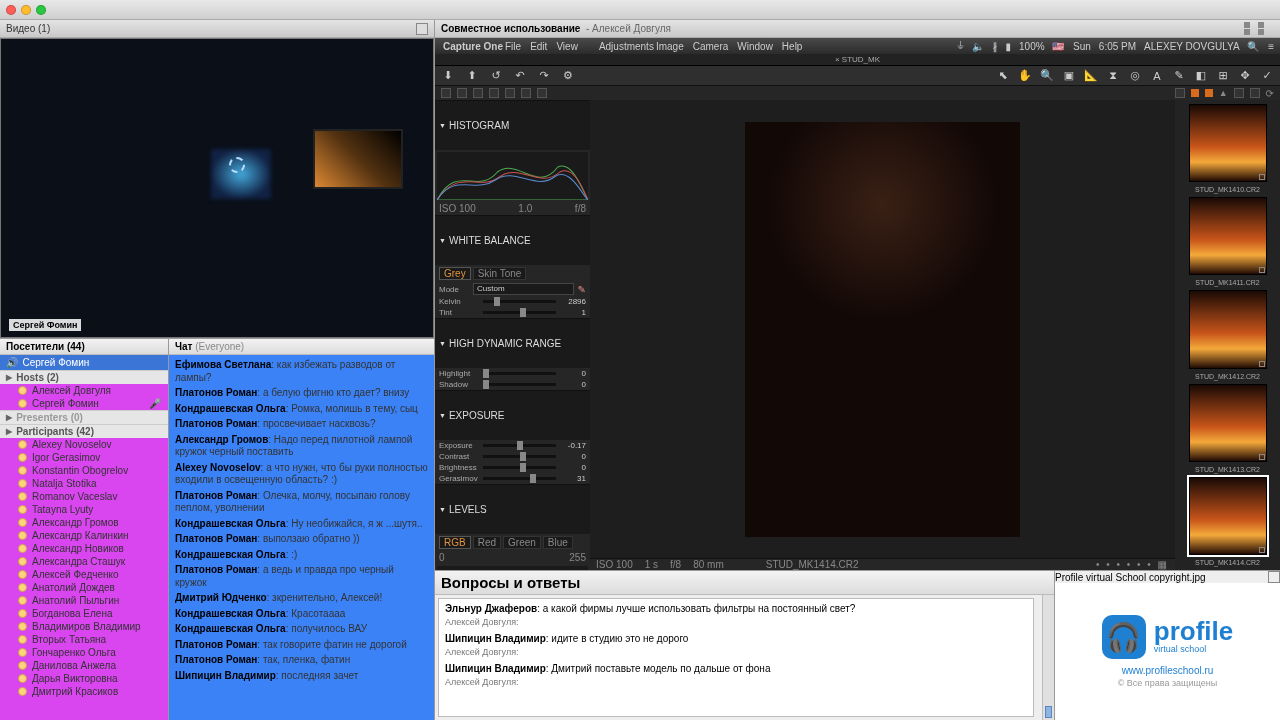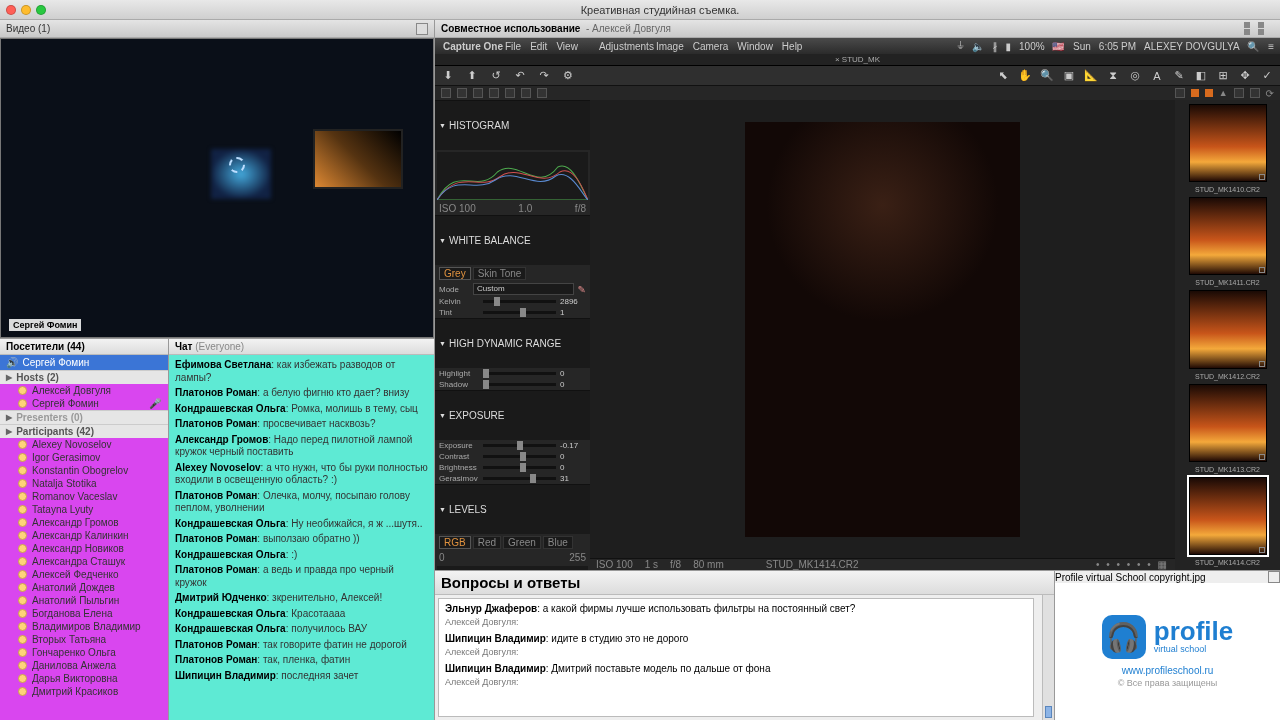--- a/index.html
+++ b/index.html
@@ -18,21 +18,21 @@
 .grid4{display:grid;grid-template-columns:1fr 1fr;gap:1px;width:26px}.grid4 div{width:6px;height:6px;background:#888}
 
 .videobox{height:300px;background:#0a0f18;position:relative;overflow:hidden;border:1px solid #777}
 .videobox .glow{position:absolute;left:210px;top:110px;width:60px;height:50px;background:radial-gradient(#4ad,#124 70%);filter:blur(2px)}
 .videobox .screen{position:absolute;right:30px;top:90px;width:90px;height:60px;background:linear-gradient(45deg,#d83,#531,#000);border:2px solid #222}
 .videobox .badge{position:absolute;left:8px;bottom:6px;background:rgba(255,255,255,.85);padding:1px 4px;font-size:9px;font-weight:bold}
 .videobox .spin{position:absolute;left:228px;top:118px;width:16px;height:16px;border:2px dashed #bdf;border-radius:50%}
 
 .splitrow{display:flex;flex:1;min-height:0;border-top:1px solid #999}
 .visitors{width:169px;border-right:1px solid #999;display:flex;flex-direction:column;background:#d946ef}
-.chat{flex:1;display:flex;flex-direction:column;background:#5eead4}
+.chat{flex:1;display:flex;flex-direction:column;background:#3b82f6}
 .listhdr{background:linear-gradient(#f3f3f3,#dcdcdc);padding:2px 6px;font-size:10px;border-bottom:1px solid #bbb}
 .activeRow{background:#3b75d6;color:#fff;padding:2px 6px;display:flex;align-items:center;gap:4px}
 .grp{background:#e6e6e6;padding:1px 6px;font-weight:bold;font-size:9px;color:#555;border-top:1px solid #ccc;display:flex;align-items:center;gap:4px}
 .grp .tri{font-size:8px;color:#666}
 .plist{flex:1;overflow:auto}
 .prow{padding:1px 6px 1px 18px;font-size:10px;color:#333;display:flex;align-items:center;gap:5px;white-space:nowrap}
 .prow .person-icon{width:9px;height:9px;background:#ffd37a;border-radius:50%;border:1px solid #caa34d}
 
 .chatbody{flex:1;overflow:auto;padding:4px 6px}
 .msg{font-size:10px;color:#333;margin-bottom:3px;line-height:1.25}
@@ -58,21 +58,21 @@
 .toolspanel{width:155px;background:#262626;overflow:hidden;font-size:8px;color:#ccc}
 .section-title{background:#1a1a1a;color:#ddd;font-size:8px;padding:19px 4px;border-top:1px solid #111;display:flex;align-items:center;gap:3px;text-transform:uppercase}
 .section-title .tri2{font-size:7px}
 .histo{height:48px;background:linear-gradient(transparent,transparent),#1a1a1a;position:relative;margin:2px}
 .histo svg{width:100%;height:100%}
 .inforow{display:flex;justify-content:space-between;padding:1px 4px;color:#888;font-size:7px}
 .sliderrow{display:flex;align-items:center;padding:1px 4px;gap:4px}
 .sliderrow .lbl{width:40px;color:#aaa;font-size:8px}
 .sliderrow .track{flex:1;height:3px;background:#111;position:relative}
 .sliderrow .thumb{position:absolute;top:-3px;width:6px;height:9px;background:#888}
-.sliderrow .val{width:26px;text-align:left;color:#ccc;font-size:8px}
+.sliderrow .val{width:26px;text-align:right;color:#ccc;font-size:8px}
 .selectrow{display:flex;align-items:center;padding:1px 4px;gap:4px}
 .selectrow .lbl{width:30px;color:#aaa;font-size:8px}
 .selectrow .sel{flex:1;background:#1a1a1a;border:1px solid #444;color:#ccc;padding:0 3px;font-size:8px;height:12px}
 .tabsrow{display:flex;padding:2px 4px;gap:2px;font-size:7px;color:#888}
 .tabsrow span{padding:0 4px;border:1px solid #333;background:#1a1a1a}
 .tabsrow span.on{color:#e0923f;border-color:#555}
 .levels{height:50px;margin:2px;background:#1a1a1a;position:relative}
 .levels svg{width:100%;height:100%}
 .curve{height:90px;margin:2px;background:#1a1a1a;position:relative}
 .curve svg{width:100%;height:100%}
@@ -110,21 +110,20 @@
 </style>
 </head>
 <body>
 
 <div class="mac-titlebar">
   <div class="traffic">
     <div class="tbtn tred"></div>
     <div class="tbtn tyellow"></div>
     <div class="tbtn tgreen"></div>
   </div>
-  <div class="title">Креативная студийная съемка.</div>
 </div>
 
 <div class="mainrow">
 
   <div class="leftcol">
     <div class="panelhdr">
       <span>Видео  (1)</span>
       <span class="sq"></span>
     </div>
     <div class="videobox">

